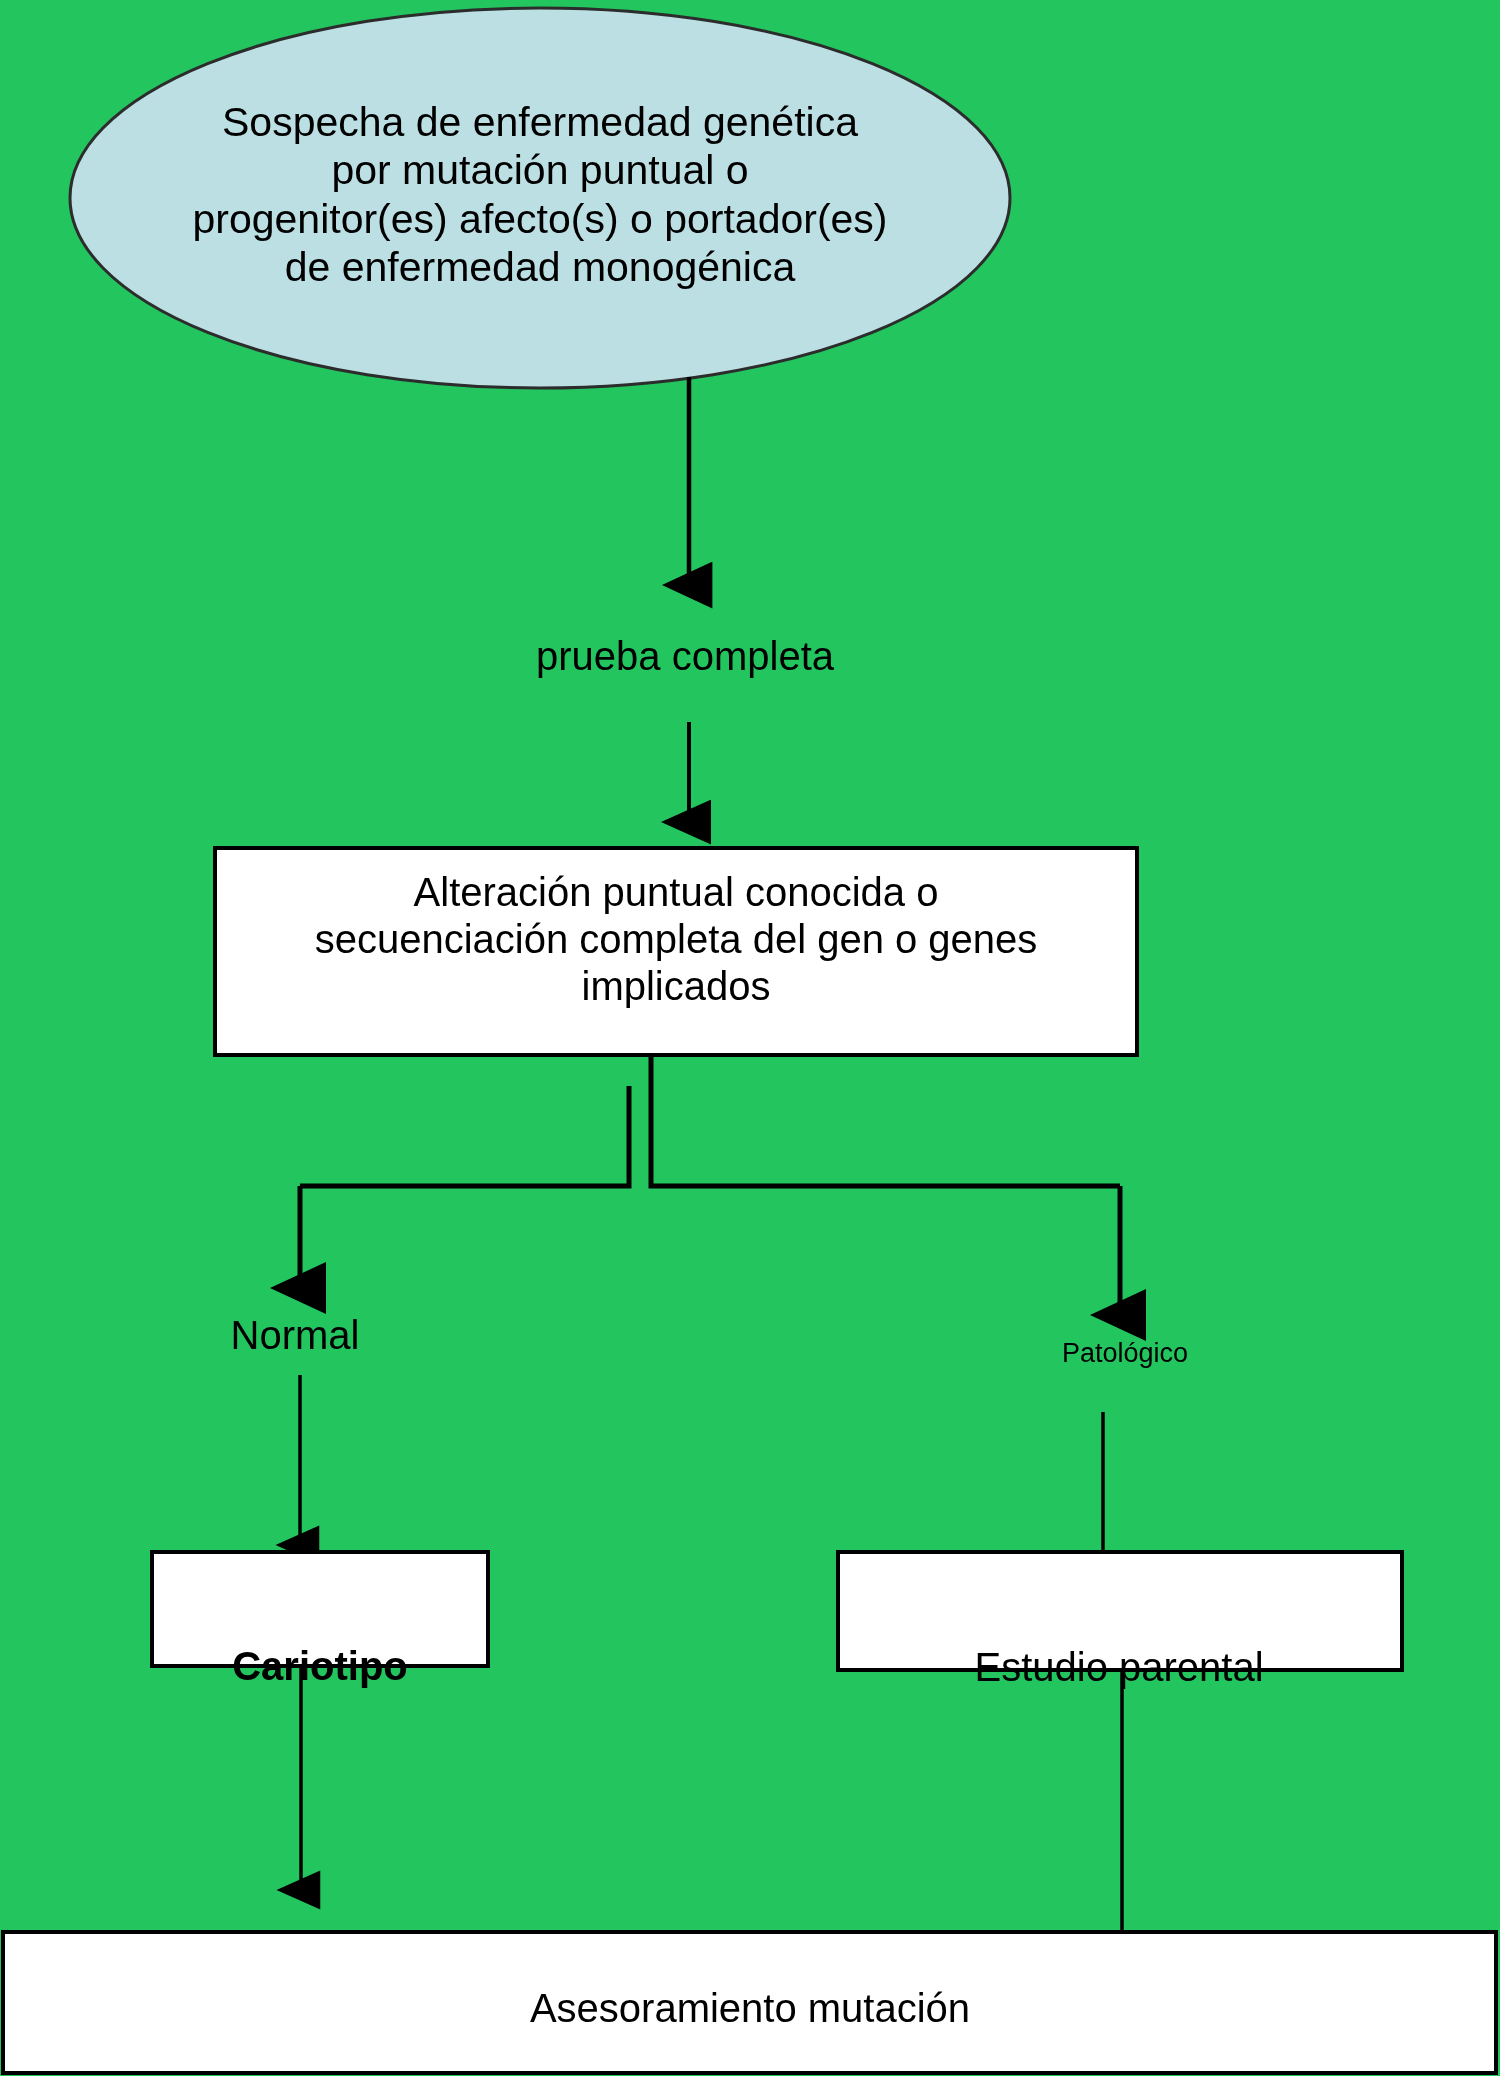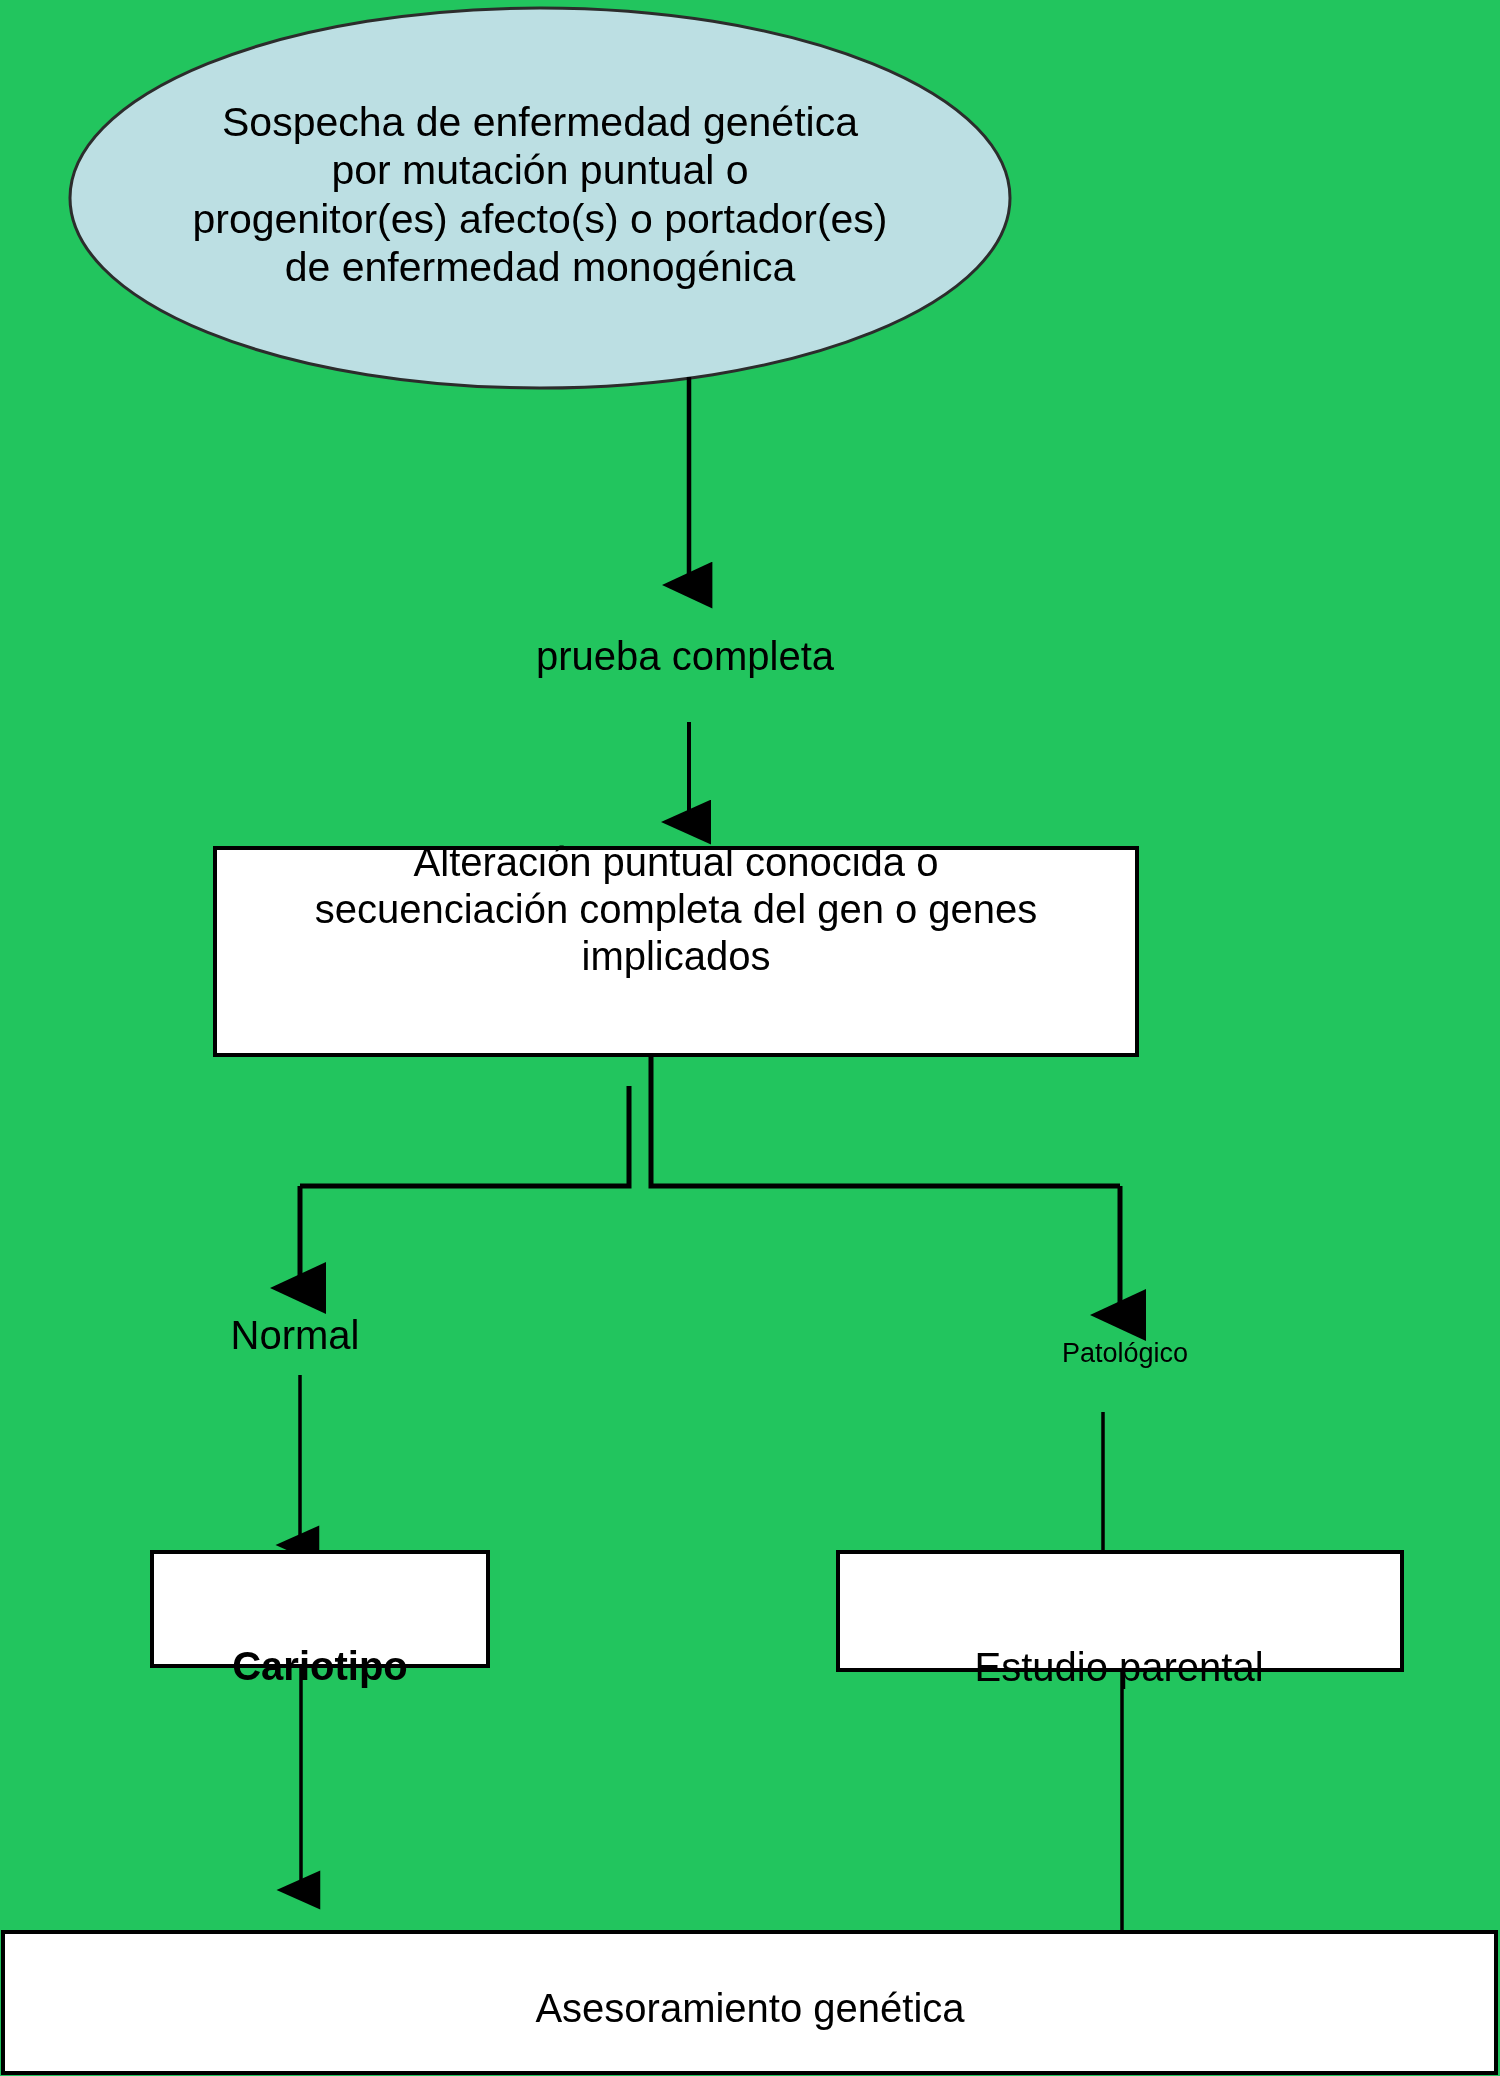--- a/index.html
+++ b/index.html
@@ -41,21 +41,21 @@
   
   #edge-label-prueba {
     left: 455px;
     top: 633px;
     width: 460px;
     font-size: 40px;
   }
   
   #box-alteracion-label {
     left: 218px;
-    top: 839px;
+    top: 869px;
     width: 916px;
     font-size: 40px;
   }
   
   #branch-label-normal {
     left: 155px;
     top: 1312px;
     width: 280px;
     font-size: 40px;
   }
@@ -144,15 +144,15 @@
 implicados</div>
 
   <div class="node-text" id="branch-label-normal">Normal</div>
 
   <div class="node-text" id="branch-label-patologico">Patológico</div>
 
   <div class="node-text" id="box-cariotipo-label">Cariotipo</div>
 
   <div class="node-text" id="box-estudio-label">Estudio parental</div>
 
-  <div class="node-text" id="box-asesoramiento-label">Asesoramiento genética</div>
+  <div class="node-text" id="box-asesoramiento-label">Asesoramiento mutación</div>
 
 </div>
 
 </body></html>

